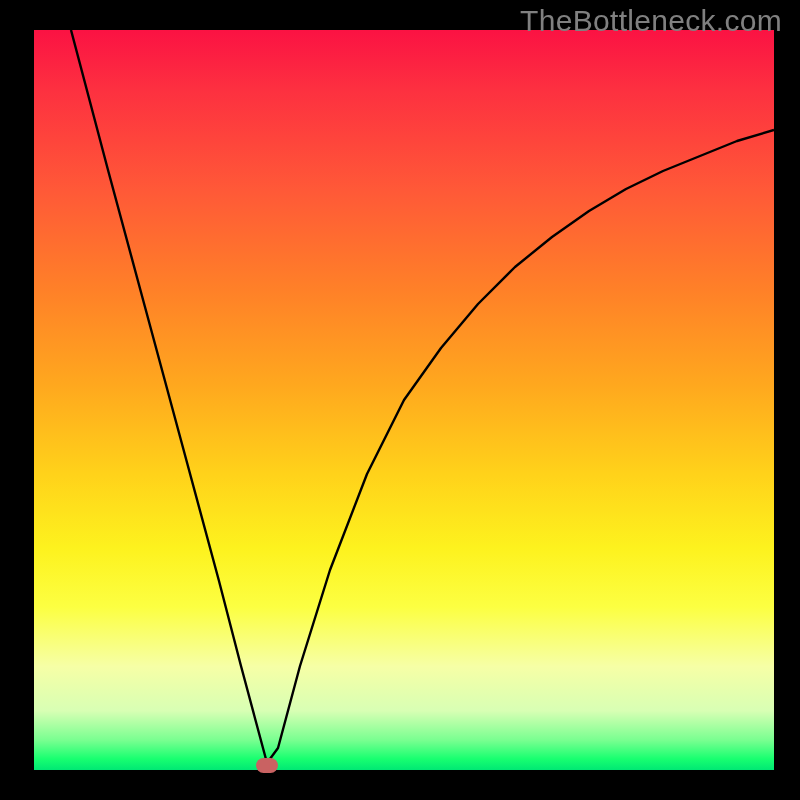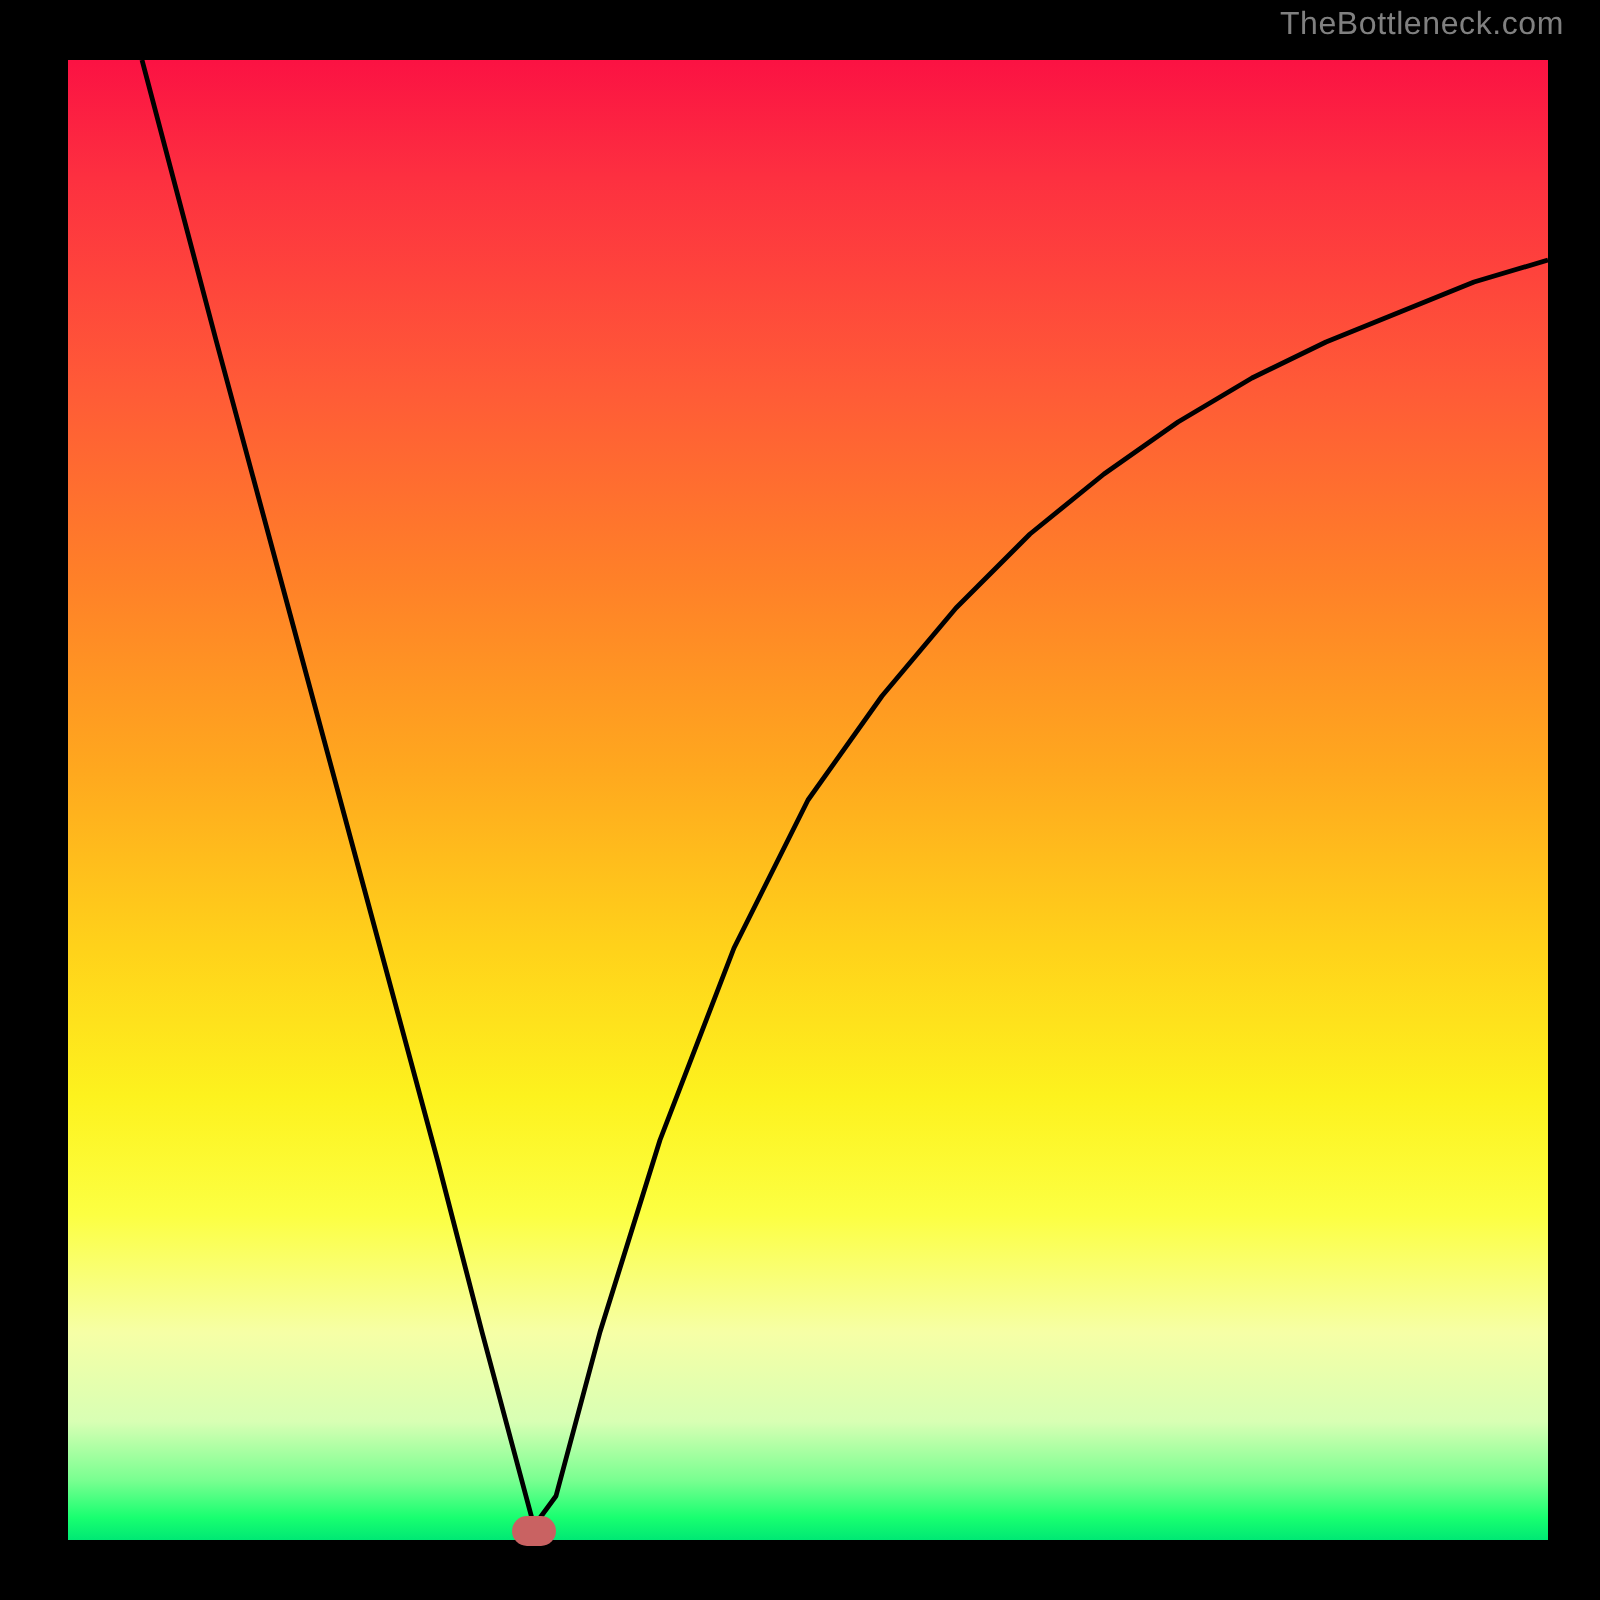--- a/index.html
+++ b/index.html
@@ -9,21 +9,21 @@
     background: #000;
     position: relative;
     font-family: Arial, sans-serif;
     overflow: hidden;
   }
   .watermark {
     position: absolute;
     top: 4px;
     right: 18px;
     color: #808080;
-    font-size: 16px;
+    font-size: 30px;
     font-weight: 500;
     z-index: 10;
     letter-spacing: 0.3px;
     text-align: center;
   }
   .plot-area {
     position: absolute;
     left: 34px;
     top: 30px;
     width: 740px;

